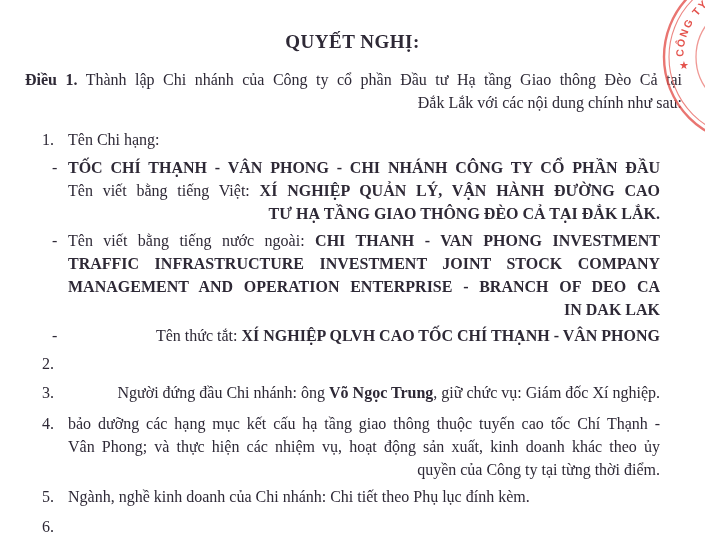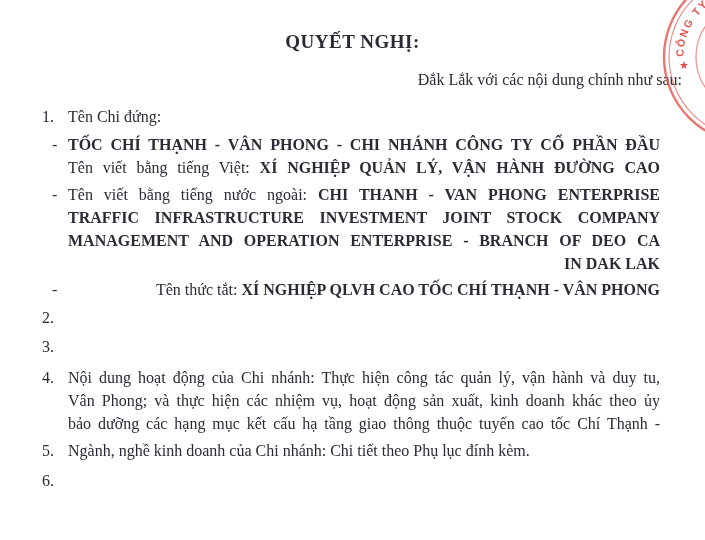--- a/index.html
+++ b/index.html
@@ -40,72 +40,75 @@
   }
 </style>
 </head>
 <body>
 
 <div class="page">
 
   <h1 class="title">QUYẾT NGHỊ:</h1>
 
   <div class="article">
+    <div class="jl"><b>Điều 1.</b><span> Thành lập Chi nhánh của Công ty cổ phần Đầu tư Hạ tầng Giao thông Đèo Cả tại</span></div>
     <div class="ll">Đắk Lắk với các nội dung chính như sau:</div>
   </div>
 
   <div class="list">
 
     <div class="item num" style="margin-top:14px">
       <span class="marker">1.</span>
       <span class="content">
-        <span class="ll">Tên Chi đứng:</span>
+        <span class="ll">Tên Chi hạng:</span>
       </span>
     </div>
 
     <div class="item dash" style="margin-top:5px">
       <span class="marker">-</span>
       <span class="content">
         <div class="jl"><b>TỐC CHÍ THẠNH - VÂN PHONG - CHI NHÁNH CÔNG TY CỔ PHẦN ĐẦU</b></div>
         <div class="jl"><span>Tên viết bằng tiếng Việt: </span><b>XÍ NGHIỆP QUẢN LÝ, VẬN HÀNH ĐƯỜNG CAO</b></div>
+        <div class="ll"><b>TƯ HẠ TẦNG GIAO THÔNG ĐÈO CẢ TẠI ĐẮK LẮK.</b></div>
       </span>
     </div>
 
     <div class="item dash" style="margin-top:4px">
       <span class="marker">-</span>
       <span class="content">
-        <div class="jl"><span>Tên viết bằng tiếng nước ngoài: </span><b>CHI THANH - VAN PHONG ENTERPRISE</b></div>
+        <div class="jl"><span>Tên viết bằng tiếng nước ngoài: </span><b>CHI THANH - VAN PHONG INVESTMENT</b></div>
         <div class="jl"><b>TRAFFIC INFRASTRUCTURE INVESTMENT JOINT STOCK COMPANY</b></div>
         <div class="jl"><b>MANAGEMENT AND OPERATION ENTERPRISE - BRANCH OF DEO CA</b></div>
         <div class="ll"><b>IN DAK LAK</b></div>
       </span>
     </div>
 
     <div class="item dash" style="margin-top:3px">
       <span class="marker">-</span>
       <span class="content">
         <div class="ll"><span>Tên thức tắt: </span><b>XÍ NGHIỆP QLVH CAO TỐC CHÍ THẠNH - VÂN PHONG</b></div>
       </span>
     </div>
 
     <div class="item num" style="margin-top:5px">
       <span class="marker">2.</span>
     </div>
 
     <div class="item num" style="margin-top:6px">
       <span class="marker">3.</span>
+      <span class="content ll"><span>Người đứng đầu Chi nhánh: ông </span><b>Võ Ngọc Trung</b><span>, giữ chức vụ: Giám đốc Xí nghiệp.</span></span>
       </div>
     </div>
 
     <div class="item num" style="margin-top:8px">
       <span class="marker">4.</span>
       <span class="content">
-        <div class="jl">Nội dung hoạt động của Chi nhánh: Thực hiện công tác quản lý, vận hành và duy tu,</div>
+        <div class="jl">bảo dưỡng các hạng mục kết cấu hạ tầng giao thông thuộc tuyến cao tốc Chí Thạnh -</div>
         <div class="jl">Vân Phong; và thực hiện các nhiệm vụ, hoạt động sản xuất, kinh doanh khác theo ủy</div>
-        <div class="jl">bảo dưỡng các hạng mục kết cấu hạ tầng giao thông thuộc tuyến cao tốc Chí Thạnh -</div>
+        <div class="ll">quyền của Công ty tại từng thời điểm.</div>
       </span>
     </div>
 
     <div class="item num" style="margin-top:4px">
       <span class="marker">5.</span>
       <span class="content">
         <span class="ll">Ngành, nghề kinh doanh của Chi nhánh: Chi tiết theo Phụ lục đính kèm.</span>
       </span>
     </div>
 

